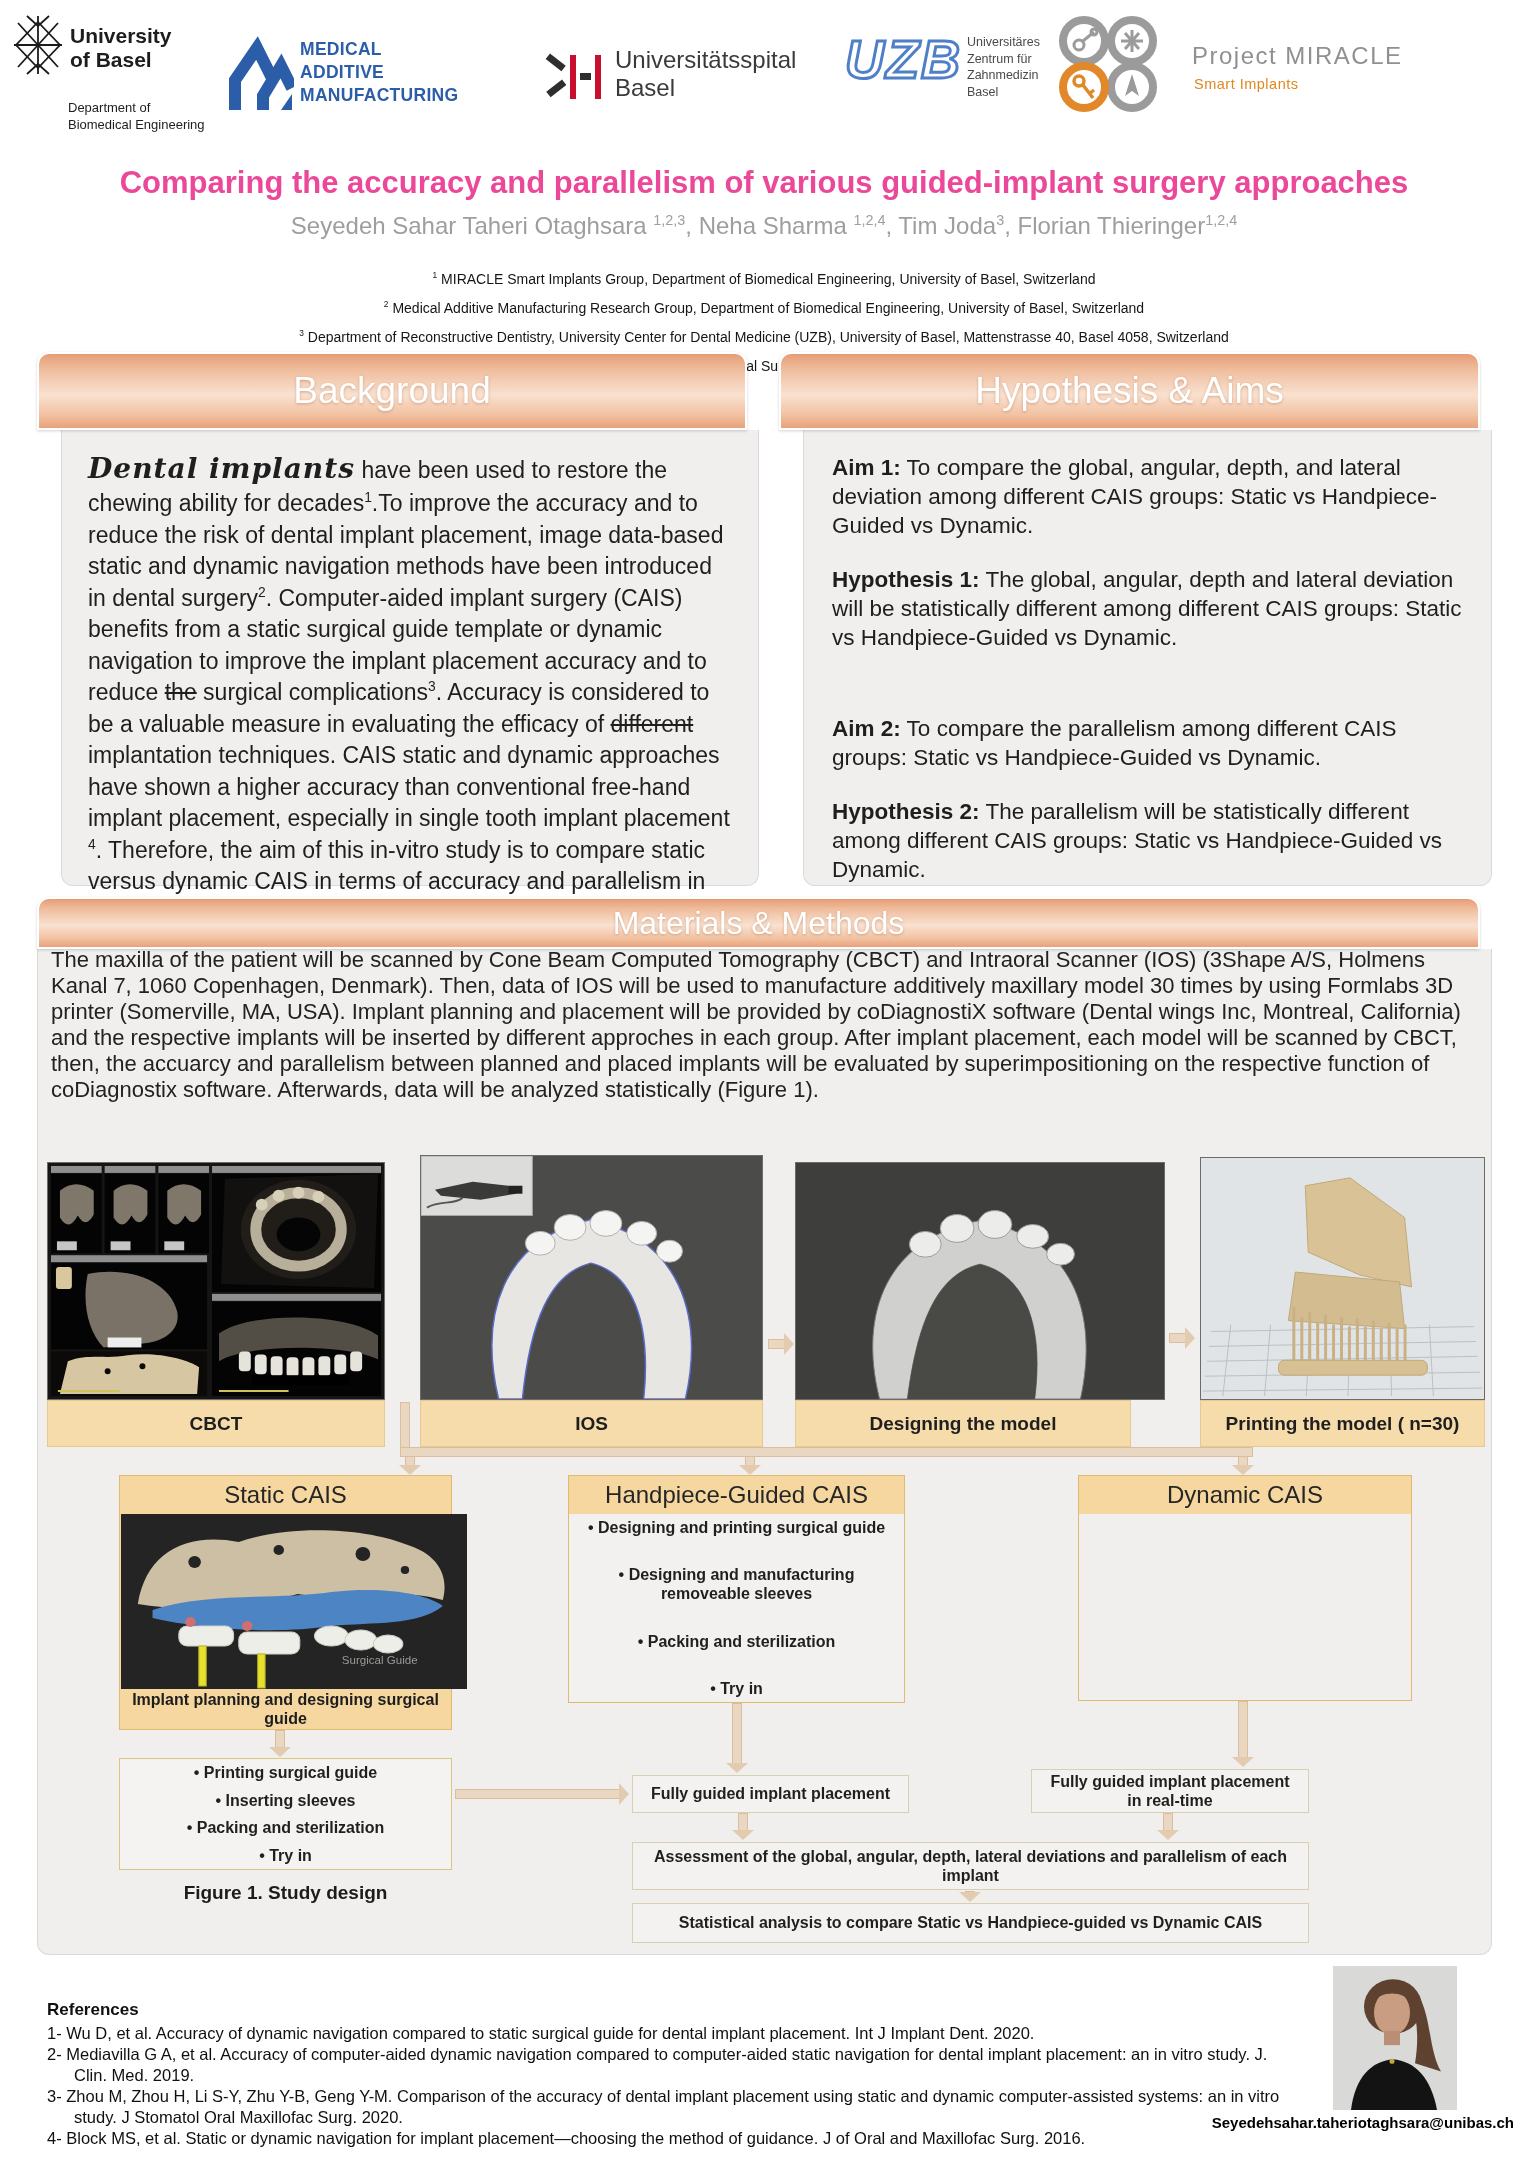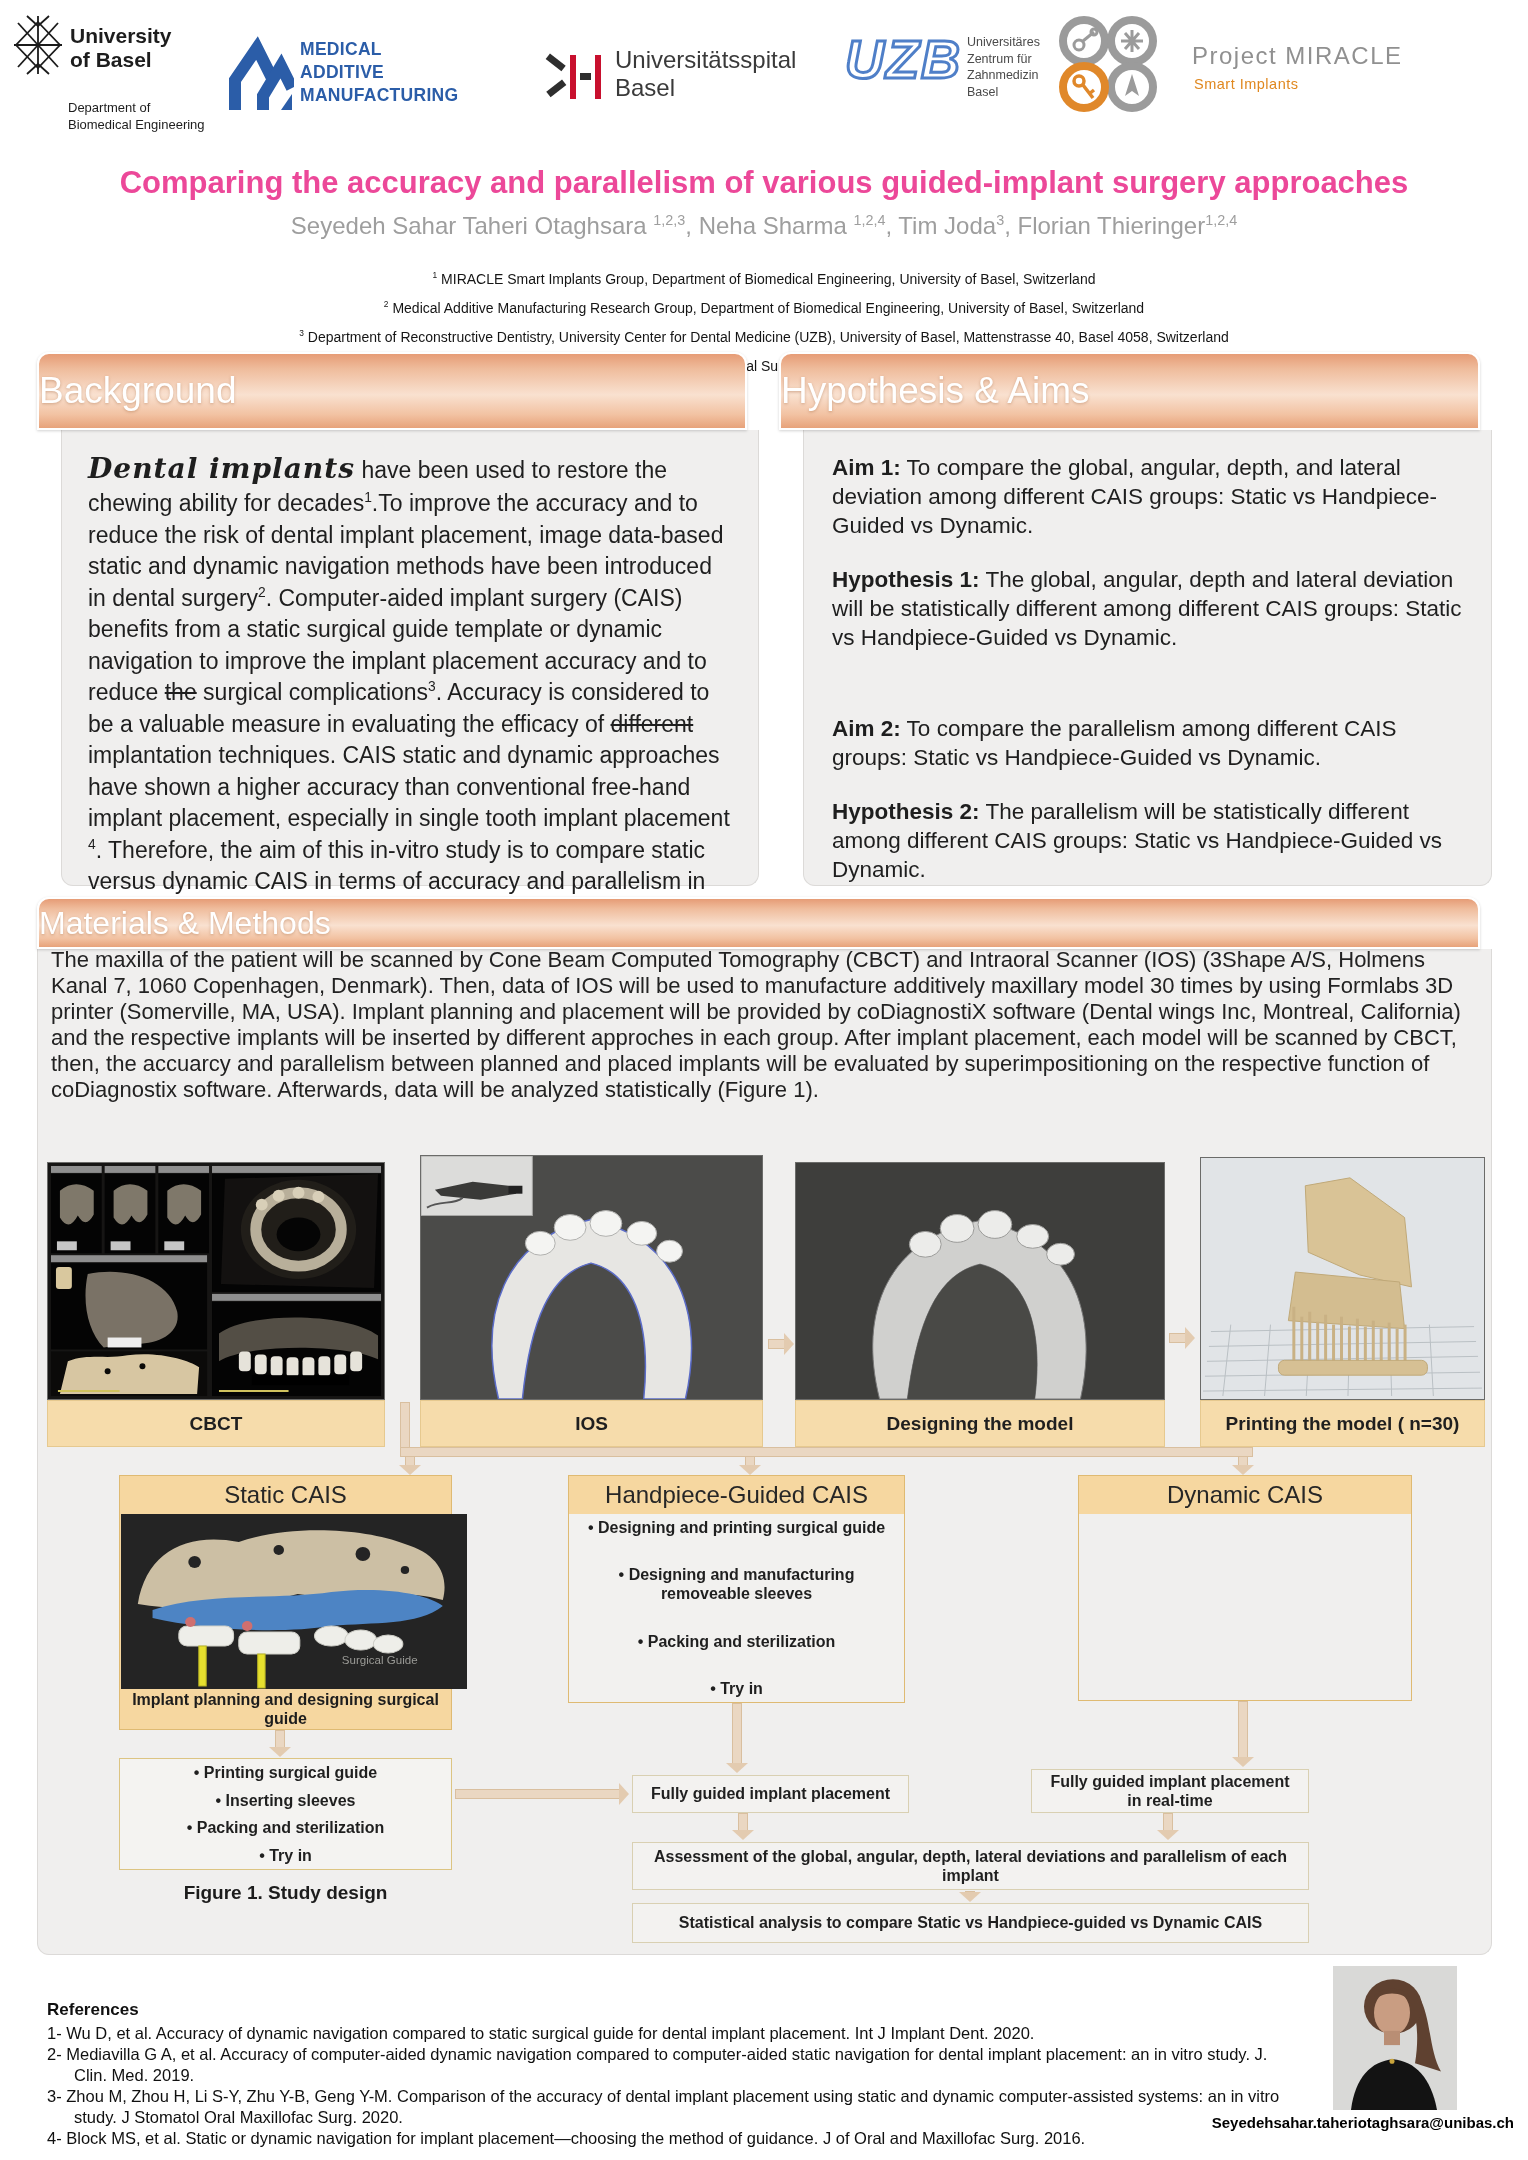--- a/index.html
+++ b/index.html
@@ -19,21 +19,21 @@
   
   .main-title { left:0; right:0; top:165px; text-align:center; font-size:31px; font-weight:700; color:#ec4899; }
   .authors { left:0; right:0; top:212px; text-align:center; font-size:24px; color:#9e9e9e; }
   .authors sup { font-size:60%; }
   .affils { left:0; right:0; top:259px; text-align:center; color:#151515; }
   .affil-line { font-size:14px; line-height:1.22;margin-top:12px; }
   sup { font-size:60%; line-height:0; }
 
   
   .panel { position:absolute; }
-  .panel-header { position:absolute; left:0; right:12px; top:0; text-align:left; color:#ffffff;
+  .panel-header { position:absolute; left:0; right:12px; top:0; text-align:center; color:#ffffff;
       background:linear-gradient(180deg,#e69c76 0%,#efbc9c 20%,#f9e1d0 55%,#f2c2a2 82%,#e7a27a 100%);
       border:2px solid #ffffff; border-radius:12px 12px 0 0;
       box-shadow:0 1px 3px rgba(0,0,0,.18); text-shadow:0 1px 3px rgba(150,90,50,.4); }
   .panel-header.tall { height:78px; line-height:74px; font-size:37px; }
   .panel-header.short { height:52px; line-height:49px; font-size:32px; }
   .panel-body { position:absolute; left:0; right:0; bottom:0; background:#f0efee;
       border:1px solid #dcdad8; border-top:none; border-radius:0 0 12px 12px; }
   .panel-body.tall { top:78px;margin-left:24px; }
   .panel-body.short { top:52px; }
 
@@ -333,21 +333,21 @@
           <rect x="188" y="166" width="3" height="42"></rect>
             <rect x="196" y="172" width="3" height="36"></rect>
           <rect x="204" y="168" width="3" height="40"></rect>
         </g>
         <rect x="78" y="204" width="150" height="15" rx="6" fill="#d6c094" stroke="#bfa878"></rect>
       </svg>
     </div>
 
     <div class="fig-caption" style="left:10px; top:503px; width:338px;">CBCT</div>
     <div class="fig-caption" style="left:383px; top:503px; width:343px;">IOS</div>
-    <div class="fig-caption" style="left:758px; top:503px; width:370px;">Designing the model</div>
+    <div class="fig-caption" style="left:758px; top:503px; width:336px;">Designing the model</div>
     <div class="fig-caption" style="left:1163px; top:503px; width:285px;">Printing the model ( n=30)</div>
 
     <div class="arrow-right" style="left:731px; top:436px; width:26px;">
         <i class="st"></i>
         <i class="hd"></i>
       </div>
     <div class="arrow-right" style="left:1132px; top:430px; width:26px;">
         <i class="st"></i>
         <i class="hd"></i>
       </div>

